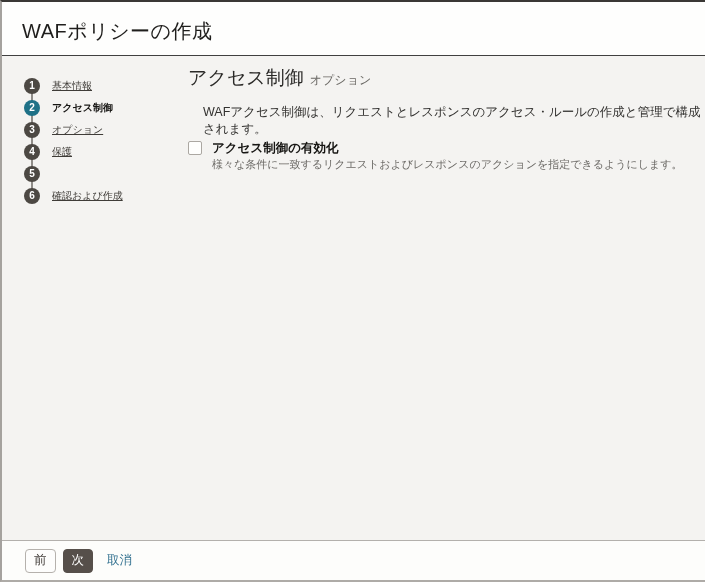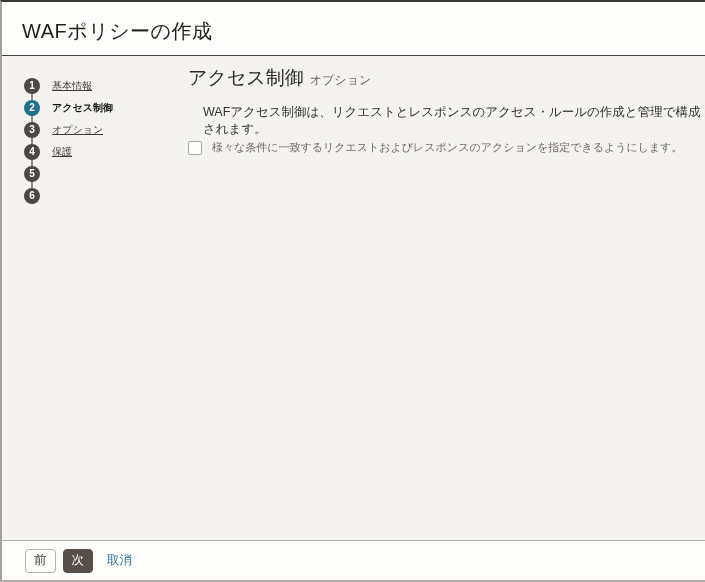--- a/index.html
+++ b/index.html
@@ -202,32 +202,34 @@
       </div>
       <div class="step-row" style="top: 84px;">
         <span class="step-badge">4</span>
         <a class="step-label">保護</a>
       </div>
       <div class="step-row" style="top: 106px;">
         <span class="step-badge">5</span>
       </div>
       <div class="step-row" style="top: 128px;">
         <span class="step-badge">6</span>
+        <a class="step-label">確認および作成</a>
       </div>
     </div>
 
   <div class="main">
     <h2 class="content-heading">
       <span>アクセス制御</span><span class="optional-label">オプション</span>
     </h2>
     <div class="content-desc">WAFアクセス制御は、リクエストとレスポンスのアクセス・ルールの作成と管理で構成されます。</div>
 
     <div class="checkbox-row">
       <input type="checkbox" class="checkbox" id="enable-ac" style="">
       <div class="checkbox-texts">
+        <label for="enable-ac" class="checkbox-label">アクセス制御の有効化</label>
         <span class="checkbox-helper">様々な条件に一致するリクエストおよびレスポンスのアクションを指定できるようにします。</span>
       </div>
     </div>
   </div>
 
   <div class="footer">
     <button class="btn btn-secondary">前</button>
     <button class="btn btn-primary">次</button>
     <a class="cancel-link">取消</a>
   </div>

